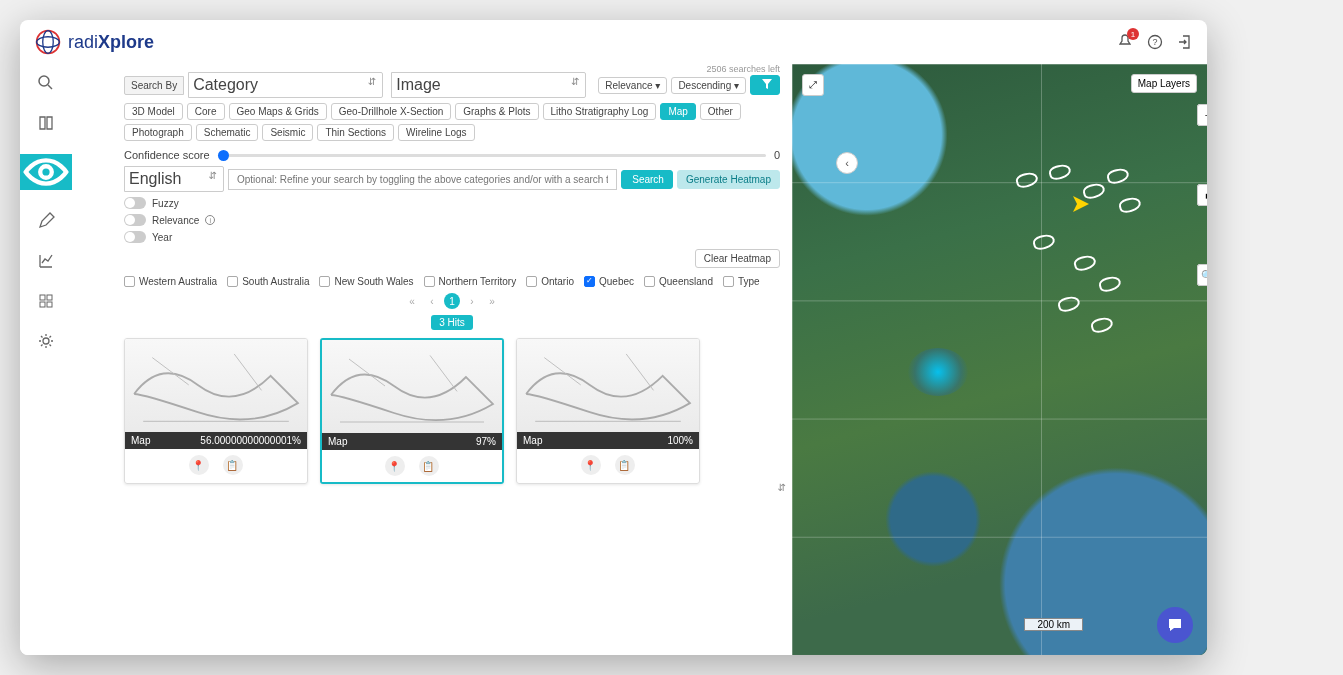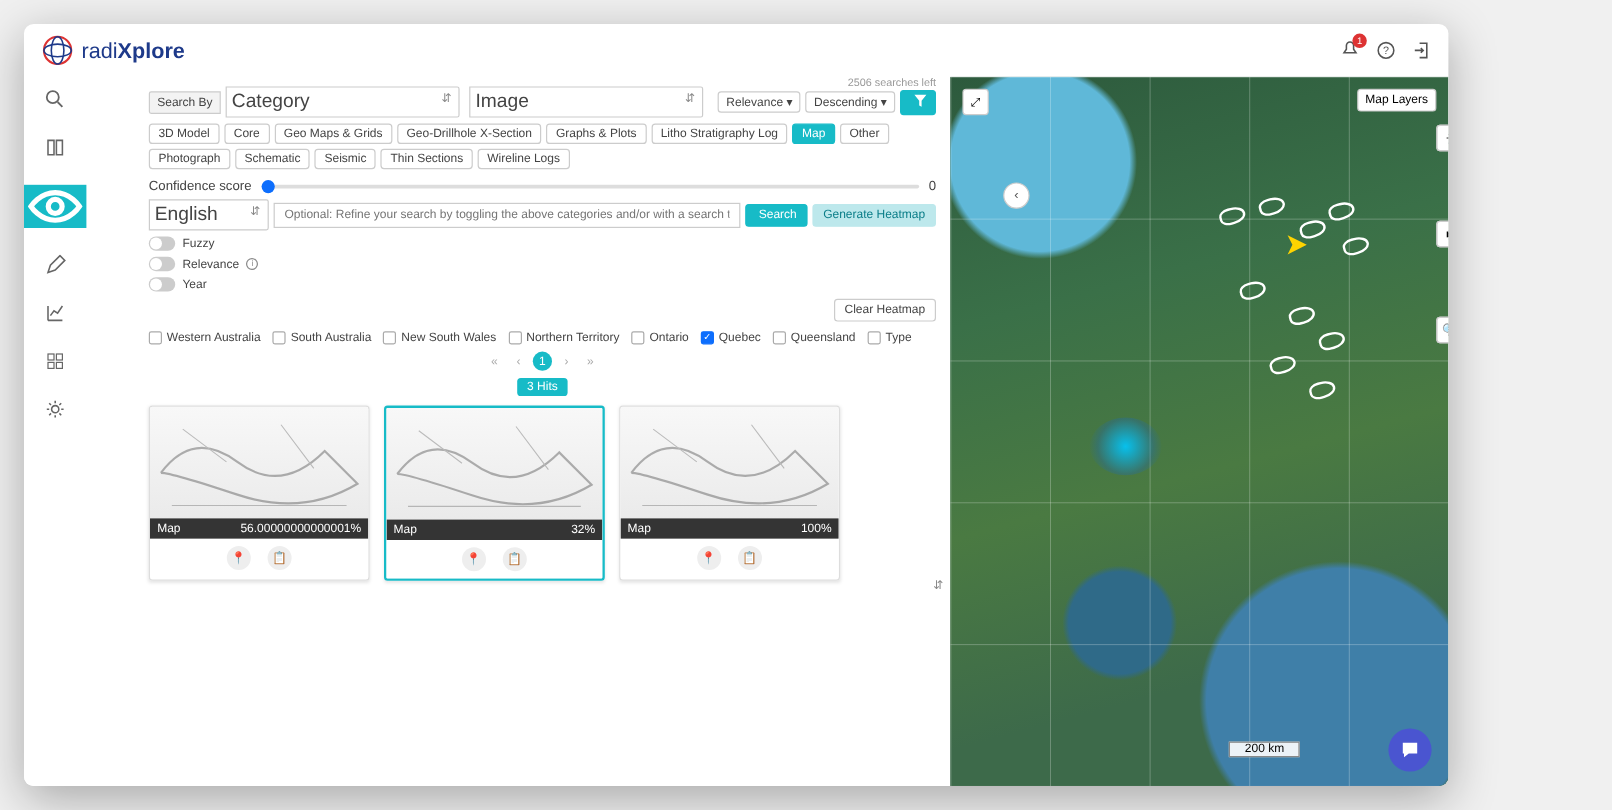--- a/index.html
+++ b/index.html
@@ -282,21 +282,21 @@
                 <div class="ab">📍</div>
                 <div class="ab">📋</div>
               </div>
             </div>
             <div class="card sel">
               <div class="thumb"><svg viewBox="0 0 100 60">
                   <path d="M5 30 Q20 10 40 25 T80 20 L95 35 Q70 50 40 40 T5 30" fill="none" stroke="#444" stroke-width="1"></path>
                   <path d="M10 45h80M15 10l20 15M60 8l15 20" stroke="#666" stroke-width="0.5"></path>
                 </svg><div class="thumb-bar">
                   <span>Map</span>
-                  <span>32%</span>
+                  <span>97%</span>
                 </div></div>
               <div class="card-actions">
                 <div class="ab">📍</div>
                 <div class="ab">📋</div>
               </div>
             </div>
             <div class="card">
               <div class="thumb"><svg viewBox="0 0 100 60">
                   <path d="M5 30 Q20 10 40 25 T80 20 L95 35 Q70 50 40 40 T5 30" fill="none" stroke="#444" stroke-width="1"></path>
                   <path d="M10 45h80M15 10l20 15M60 8l15 20" stroke="#666" stroke-width="0.5"></path>

